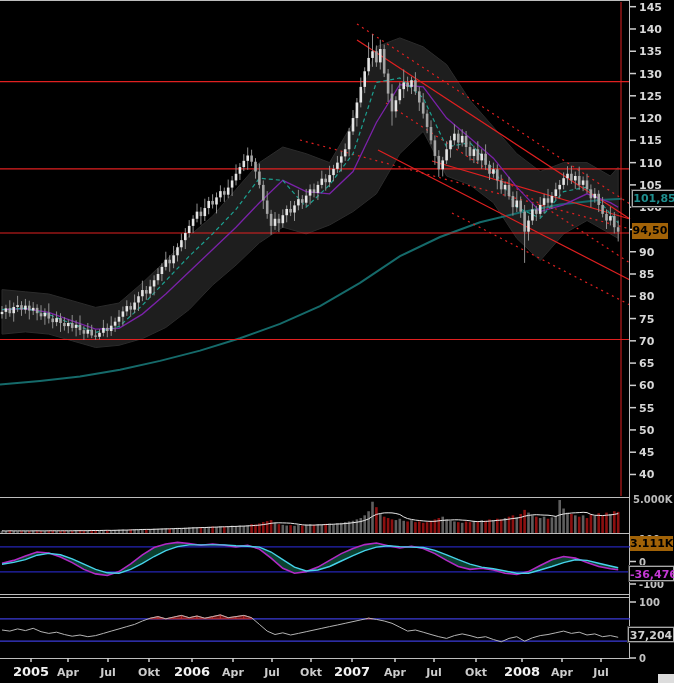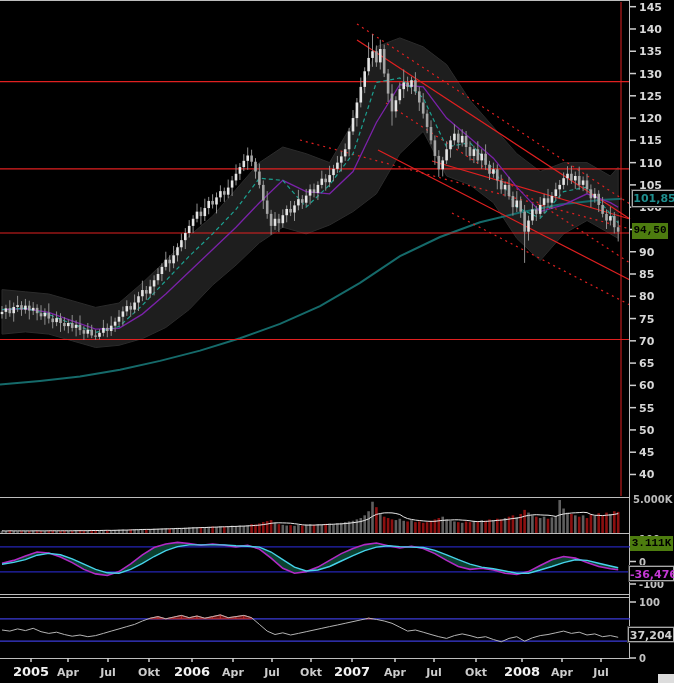--- a/index.html
+++ b/index.html
@@ -5,21 +5,21 @@
   html,body{margin:0;padding:0;background:#000;}
   #stage{position:relative;width:674px;height:683px;background:#000;overflow:hidden;
          font-family:"DejaVu Sans",sans-serif;padding-left:42px;}
   svg{position:absolute;left:0;top:0;}
   .axis-t{fill:#d8d8d8;font:bold 11px "DejaVu Sans",sans-serif;}
   .axis-s{fill:#c2c2c2;font:bold 10px "DejaVu Sans",sans-serif;}
   .xlab{fill:#cccccc;font:bold 11px "DejaVu Sans",sans-serif;}
   .xlab-year{fill:#f2f2f2;font:bold 13px "DejaVu Sans",sans-serif;}
   .valbox{position:absolute;font:bold 11px "DejaVu Sans",sans-serif;line-height:15px;
           text-align:center;box-sizing:border-box;}
-  .valbox.yellow{background:#4d7c0f;color:#000;font-family:Liberation Mono, monospace;}
+  .valbox.yellow{background:#a16207;color:#000;}
   .valbox.framed{background:#000;border:1px solid #a9a9a9;outline:1px solid #3c3c3c;}
   #lbl-ma{color:#1f8f8f;}
   #lbl-macd{color:#c438d4;}
   #lbl-rsi{color:#cfcfcf;}
   #lbl-volscale{position:absolute;color:#b9b9b9;font:bold 10px "DejaVu Sans",sans-serif;}
   #corner-grip{position:absolute;background:#dcdcdc;}
 </style>
 </head>
 <body>
 

